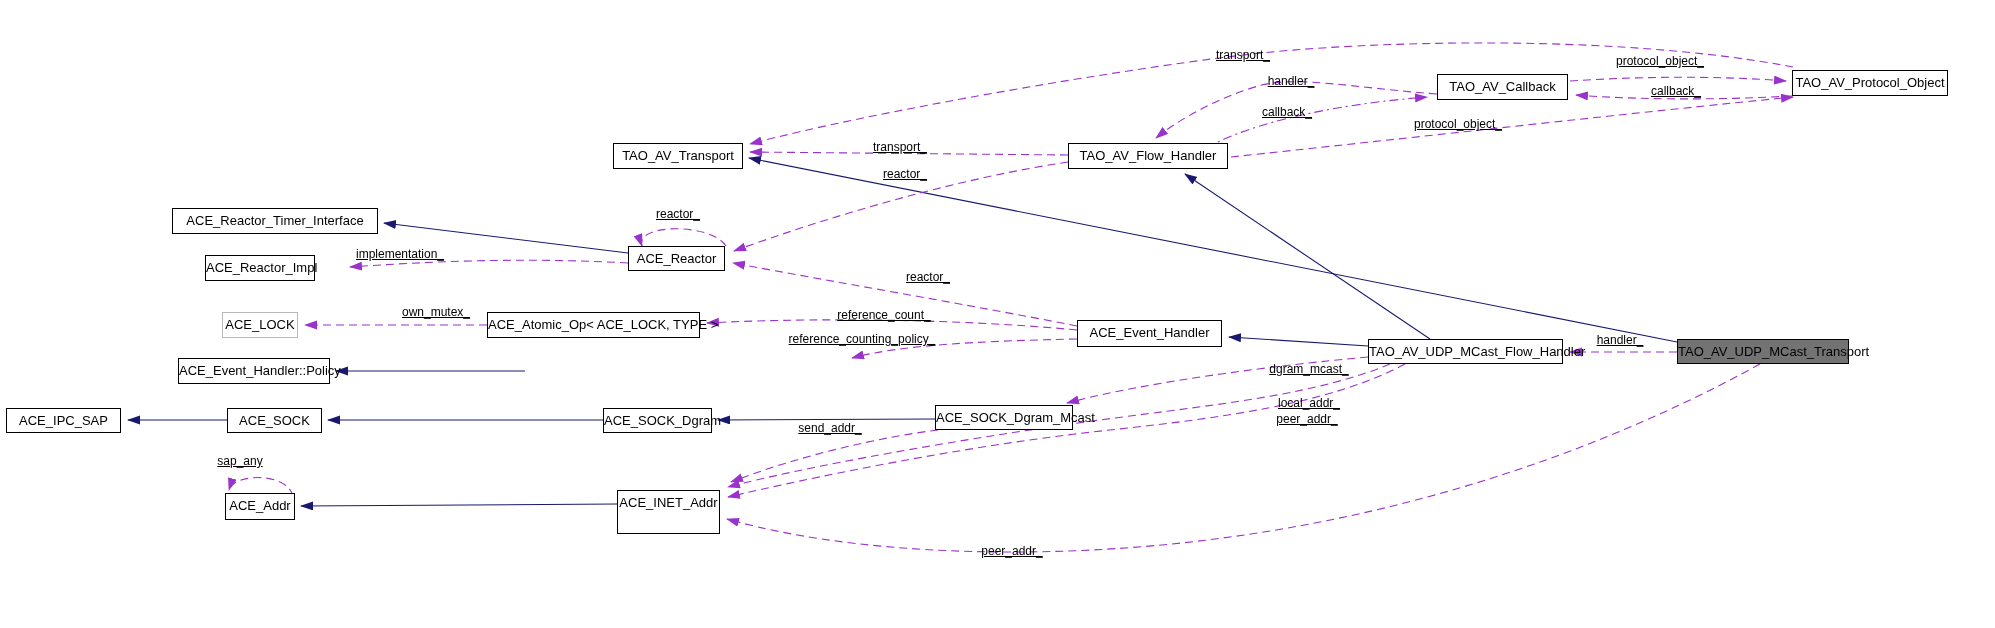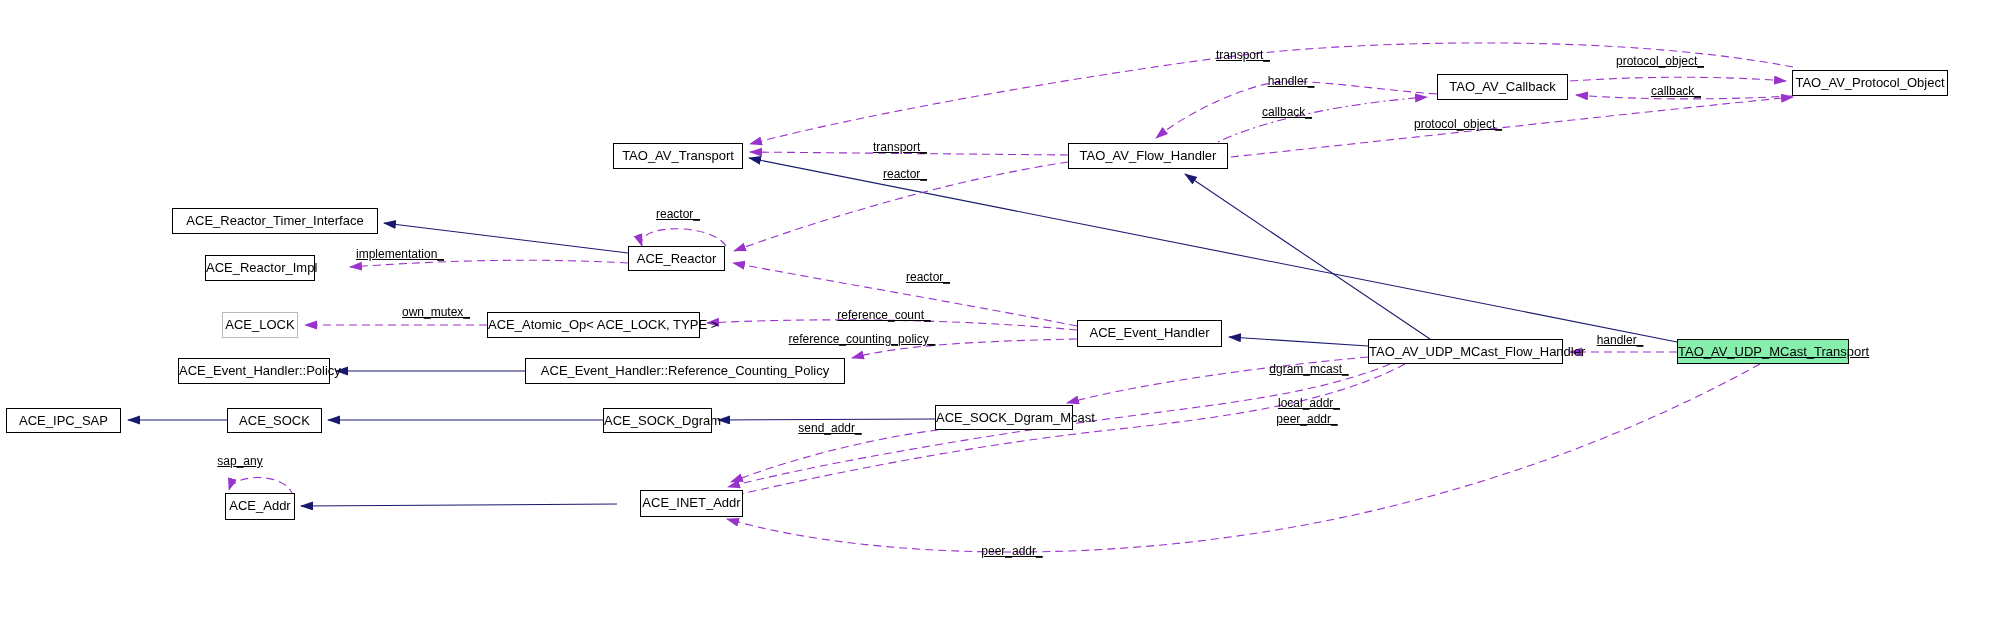--- a/index.html
+++ b/index.html
@@ -2,21 +2,21 @@
 <html><head>
 <meta charset="utf-8">
 <style>
   html,body{margin:0;padding:0;background:#fff;}
   #canvas{position:relative;width:1995px;height:628px;background:#ffffff;overflow:hidden;
           font-family:"Liberation Sans",sans-serif;}
   #edges{position:absolute;left:0;top:0;}
   .node{position:absolute;box-sizing:border-box;height:26px;border:1px solid #000000;
         background:#fff;color:#000;font-size:13px;line-height:24px;text-align:center;
         white-space:nowrap;overflow:visible;}
-  .node.hl{background:#86efac;text-decoration:underline;}
+  .node.hl{background:#737373;}
   .node.tpl{border-color:#b9b9b9;}
   .elabel{position:absolute;transform:translate(-50%,-50%);font-size:12px;color:#000;
           white-space:nowrap;text-decoration:underline;}
 </style>
 </head>
 <body>
 
 <div id="canvas">
 
   <svg id="edges" width="1995" height="628" viewBox="0 0 1995 628">
@@ -66,33 +66,32 @@
     </g>
   </svg>
 
   <div class="node" style="left:172px;top:208px;width:206px">ACE_Reactor_Timer_Interface</div>
   <div class="node" style="left:205px;top:255px;width:110px">ACE_Reactor_Impl</div>
   <div class="node" style="left:628px;top:246px;width:97px;height:25px">ACE_Reactor</div>
   <div class="node tpl" style="left:222px;top:312px;width:76px">ACE_LOCK</div>
   <div class="node" style="left:487px;top:312px;width:213px">ACE_Atomic_Op&lt; ACE_LOCK, TYPE &gt;</div>
   <div class="node" style="left:1077px;top:320px;width:145px;height:27px">ACE_Event_Handler</div>
   <div class="node" style="left:178px;top:358px;width:152px">ACE_Event_Handler::Policy</div>
-  <div class="node" style="left:525px;top:358px;width:320px">ACE_Event_Handler::Reference_Counting_Policy</div>
   <div class="node" style="left:613px;top:143px;width:130px">TAO_AV_Transport</div>
   <div class="node" style="left:1068px;top:143px;width:160px">TAO_AV_Flow_Handler</div>
   <div class="node" style="left:1437px;top:74px;width:131px">TAO_AV_Callback</div>
   <div class="node" style="left:1792px;top:70px;width:156px">TAO_AV_Protocol_Object</div>
   <div class="node" style="left:1368px;top:339px;width:195px;height:25px">TAO_AV_UDP_MCast_Flow_Handler</div>
   <div class="node hl" style="left:1677px;top:339px;width:172px;height:25px">TAO_AV_UDP_MCast_Transport</div>
   <div class="node" style="left:6px;top:408px;width:115px;height:25px">ACE_IPC_SAP</div>
   <div class="node" style="left:227px;top:408px;width:95px;height:25px">ACE_SOCK</div>
   <div class="node" style="left:603px;top:408px;width:109px;height:25px">ACE_SOCK_Dgram</div>
   <div class="node" style="left:935px;top:405px;width:138px;height:25px">ACE_SOCK_Dgram_Mcast</div>
   <div class="node" style="left:225px;top:493px;width:70px;height:27px">ACE_Addr</div>
-  <div class="node" style="left:640px;top:490px;width:103px;height:27px">ACE_INET_Addr</div>
+  <div class="node" style="left:617px;top:490px;width:103px;height:44px">ACE_INET_Addr</div>
 
   <div class="elabel" style="left:1243px;top:55px">transport_</div>
   <div class="elabel" style="left:1291px;top:81px">handler_</div>
   <div class="elabel" style="left:1287px;top:112px">callback_</div>
   <div class="elabel" style="left:1660px;top:61px">protocol_object_</div>
   <div class="elabel" style="left:1676px;top:91px">callback_</div>
   <div class="elabel" style="left:1458px;top:124px">protocol_object_</div>
   <div class="elabel" style="left:900px;top:147px">transport_</div>
   <div class="elabel" style="left:905px;top:174px">reactor_</div>
   <div class="elabel" style="left:678px;top:214px">reactor_</div>

